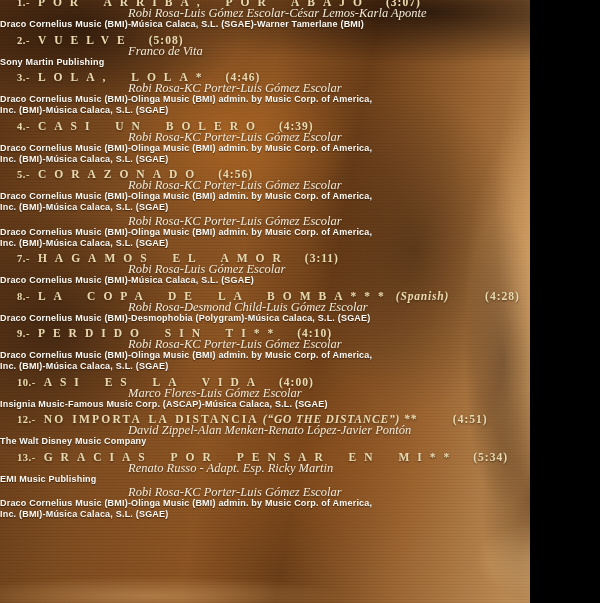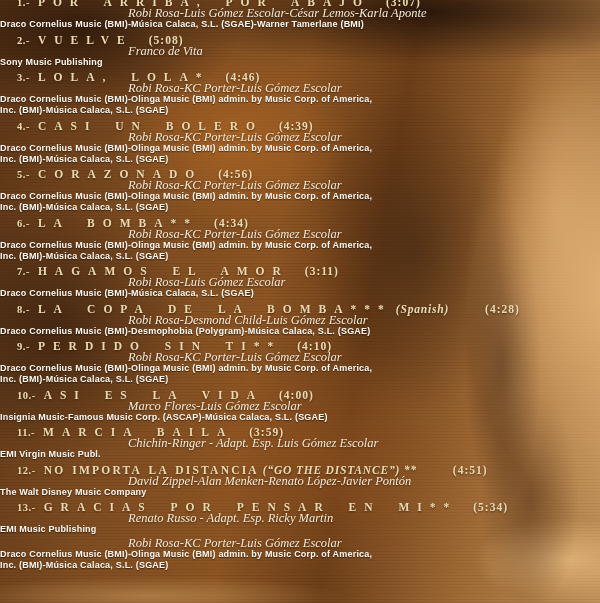--- a/index.html
+++ b/index.html
@@ -1,18 +1,18 @@
 <!DOCTYPE html>
 <html style="--title-text: #ead9ae; --credit-text: #f4ebd8; --publisher-text: #fcfaf4; --background-base: #7c4a1e;"><head>
 <meta charset="utf-8">
 <style>
   html,body{margin:0;padding:0;background:#000;}
   .cover{
     position:relative;
-    width:600px;height:603px;
+    width:530px;height:603px;
     overflow:hidden;
     font-family:"Liberation Serif",serif;
     background:
       radial-gradient(ellipse 230px 120px at 80px 30px,  rgba(28,14,6,.70), transparent 70%),
       radial-gradient(ellipse 380px 70px  at 430px 12px, rgba(22,11,5,.75), transparent 75%),
       radial-gradient(ellipse 210px 320px at 615px 290px,rgba(232,184,124,.85), transparent 72%),
       radial-gradient(ellipse 90px 260px  at 558px 210px,rgba(228,176,114,.55), transparent 70%),
       radial-gradient(ellipse 55px 210px  at 503px 360px,rgba(42,22,9,.55),  transparent 70%),
       radial-gradient(ellipse 70px 160px  at 530px 500px,rgba(60,32,12,.45), transparent 70%),
       radial-gradient(ellipse 130px 60px  at 565px 560px,rgba(238,194,134,.70), transparent 70%),
@@ -74,21 +74,21 @@
 
   <div class="track">
     <div class="title-line">
       <span class="num">2.-</span>
       <span class="title">VUELVE</span>
       
       <span class="time">(5:08)</span>
     </div>
     <div class="credit">Franco de Vita</div>
     <div class="pubs">
-          <div class="pub-line">Sony Music Publishing</div>
+          <div class="pub-line">Sony Martin Publishing</div>
         </div>
   </div>
 
   <div class="track">
     <div class="title-line">
       <span class="num">3.-</span>
       <span class="title">LOLA, LOLA*</span>
       
       <span class="time">(4:46)</span>
     </div>
@@ -121,26 +121,20 @@
       <span class="time">(4:56)</span>
     </div>
     <div class="credit">Robi Rosa-KC Porter-Luis Gómez Escolar</div>
     <div class="pubs">
           <div class="pub-line">Draco Cornelius Music (BMI)-Olinga Music (BMI) admin. by Music Corp. of America,</div>
           <div class="pub-line">Inc. (BMI)-Música Calaca, S.L. (SGAE)</div>
         </div>
   </div>
 
   <div class="track">
-    <div class="title-line">
-      <span class="num">6.-</span>
-      <span class="title">LA BOMBA**</span>
-      
-      <span class="time">(4:34)</span>
-    </div>
     <div class="credit">Robi Rosa-KC Porter-Luis Gómez Escolar</div>
     <div class="pubs">
           <div class="pub-line">Draco Cornelius Music (BMI)-Olinga Music (BMI) admin. by Music Corp. of America,</div>
           <div class="pub-line">Inc. (BMI)-Música Calaca, S.L. (SGAE)</div>
         </div>
   </div>
 
   <div class="track">
     <div class="title-line">
       <span class="num">7.-</span>
@@ -187,32 +181,20 @@
       <span class="title">ASI ES LA VIDA</span>
       
       <span class="time">(4:00)</span>
     </div>
     <div class="credit">Marco Flores-Luis Gómez Escolar</div>
     <div class="pubs">
           <div class="pub-line">Insignia Music-Famous Music Corp. (ASCAP)-Música Calaca, S.L. (SGAE)</div>
         </div>
   </div>
 
-  <div class="track">
-    <div class="title-line">
-      <span class="num">11.-</span>
-      <span class="title">MARCIA BAILA</span>
-      
-      <span class="time">(3:59)</span>
-    </div>
-    <div class="credit">Chichin-Ringer - Adapt. Esp. Luis Gómez Escolar</div>
-    <div class="pubs">
-          <div class="pub-line">EMI Virgin Music Publ.</div>
-        </div>
-  </div>
 
   <div class="track">
     <div class="title-line">
       <span class="num">12.-</span>
       <span class="title tight">NO IMPORTA LA DISTANCIA</span>
       <span class="suffix">(“GO THE DISTANCE”) **</span>
       <span class="time">(4:51)</span>
     </div>
     <div class="credit">David Zippel-Alan Menken-Renato López-Javier Pontón</div>
     <div class="pubs">

